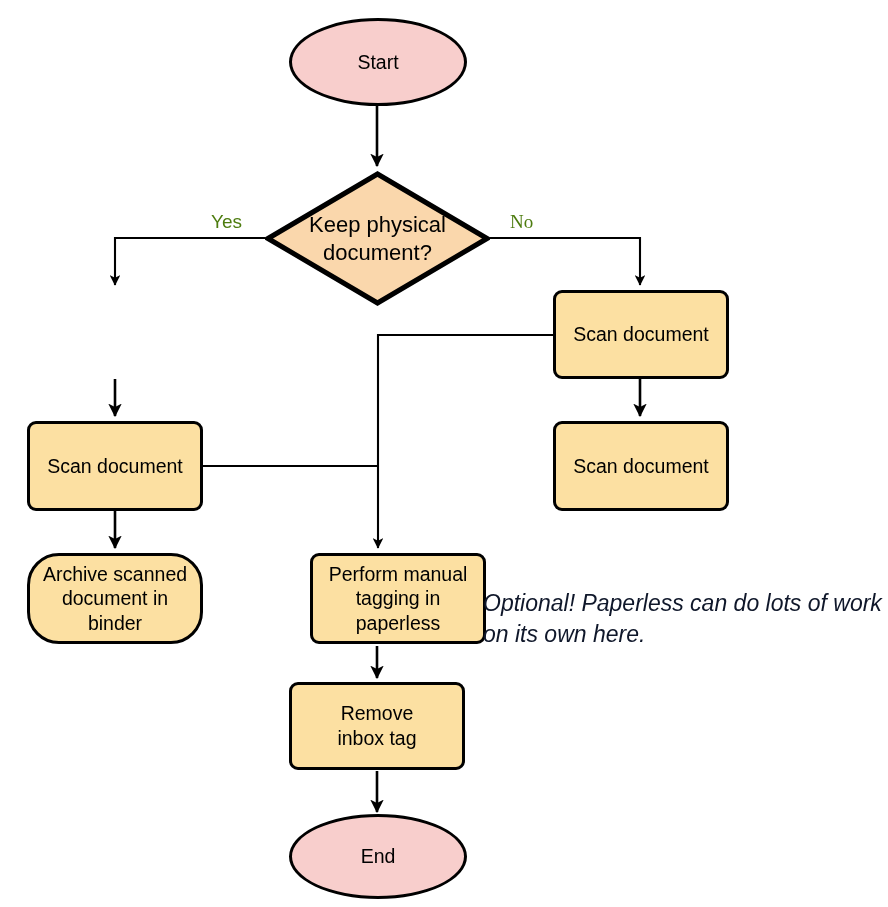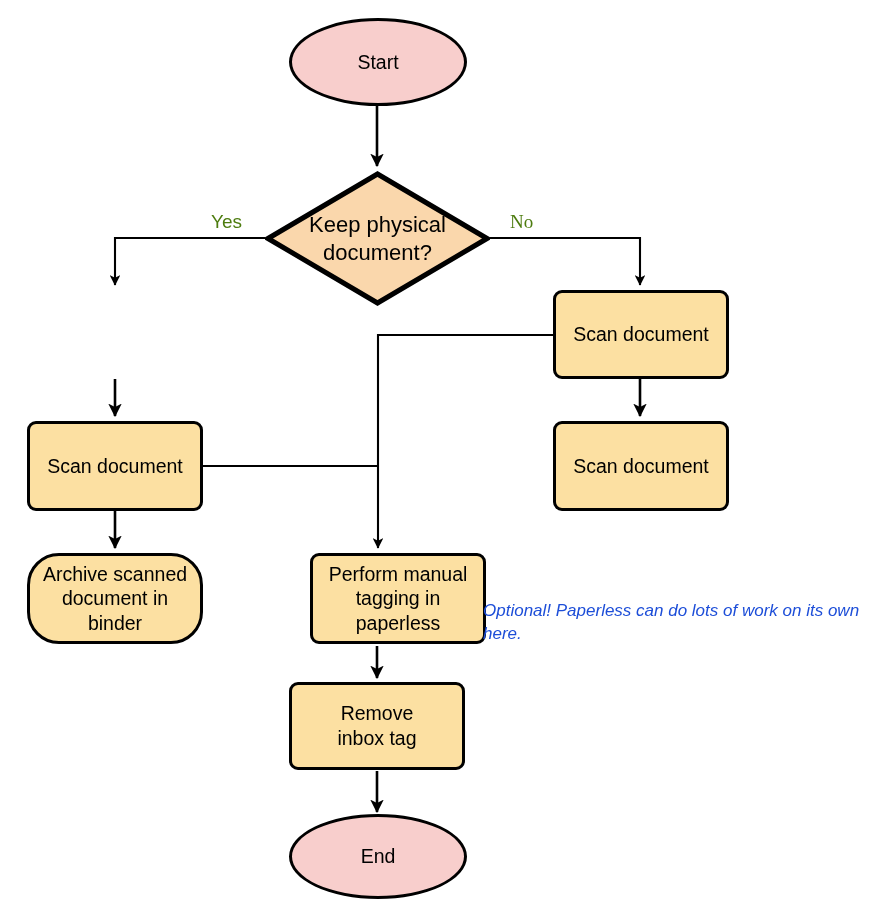--- a/index.html
+++ b/index.html
@@ -74,26 +74,25 @@
   }
   .edge-label {
     position: absolute;
     font-size: 19px;
     color: #4d7c0f;
     z-index: 3;
     white-space: nowrap;
   }
   .annotation {
     position: absolute;
-    font-size: 17px;
+    font-size: 23px;
     font-style: italic;
-    color: #1d4ed8;
+    color: #0f172a;
     line-height: 1.35;
     z-index: 3;
-    margin-top: 12px;
   }
 </style>
 </head>
 <body>
 
 <div id="flowchart-canvas">
 
   <svg id="edge-layer" viewBox="0 0 888 907" width="888" height="907" xmlns="http://www.w3.org/2000/svg">
     <defs>
       <marker id="arrowhead" viewBox="0 0 10 10" refX="9.2" refY="5" markerWidth="5.2" markerHeight="5.2" orient="auto-start-reverse">

